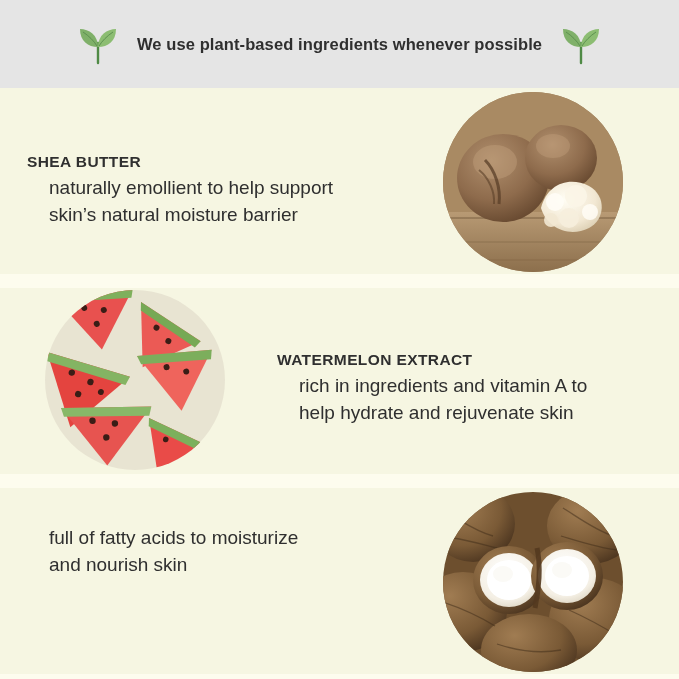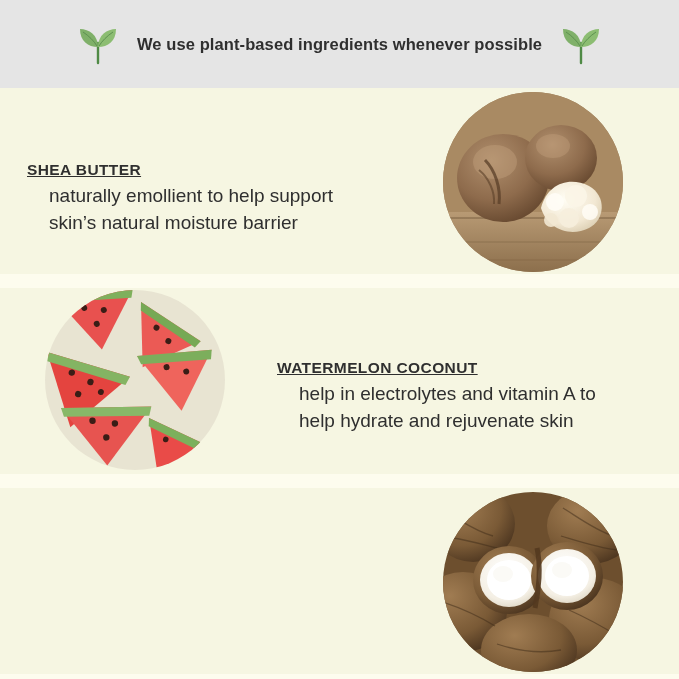--- a/index.html
+++ b/index.html
@@ -62,22 +62,21 @@
 
   
   .text-block {
     position: absolute;
   }
   .ing-title {
     font-size: 15.5px;
     font-weight: bold;
     color: #2f2f2f;
     letter-spacing: 0.4px;
-    margin: 16px 0 4px 0;
-    text-decoration: underline;
+    margin: 8px 0 4px 0;
   }
   .ing-desc {
     font-size: 19px;
     color: #2f2f2f;
     line-height: 1.42;
     margin: 0;
     padding-left: 22px;
     white-space: pre-line;
   }
 
@@ -131,26 +130,28 @@
   <div class="band band-3"></div>
   <div class="band band-foot"></div>
 
   <div class="text-block tb-1">
     <p class="ing-title">SHEA BUTTER</p>
     <p class="ing-desc">naturally emollient to help support
 skin’s natural moisture barrier</p>
   </div>
 
   <div class="text-block tb-2">
-    <p class="ing-title">WATERMELON COCONUT</p>
-    <p class="ing-desc">help in electrolytes and vitamin A to
+    <p class="ing-title">WATERMELON EXTRACT</p>
+    <p class="ing-desc">rich in ingredients and vitamin A to
 help hydrate and rejuvenate skin</p>
   </div>
 
   <div class="text-block tb-3">
+    <p class="ing-desc">full of fatty acids to moisturize
+and nourish skin</p>
   </div>
 
   <div class="photo ph-shea">
     <svg viewBox="0 0 180 180" width="180" height="180">
       <defs>
         <radialGradient id="nutG" cx="38%" cy="30%" r="75%">
           <stop offset="0%" stop-color="#b08f6d"></stop>
           <stop offset="60%" stop-color="#8e6b4c"></stop>
           <stop offset="100%" stop-color="#66482f"></stop>
         </radialGradient>

